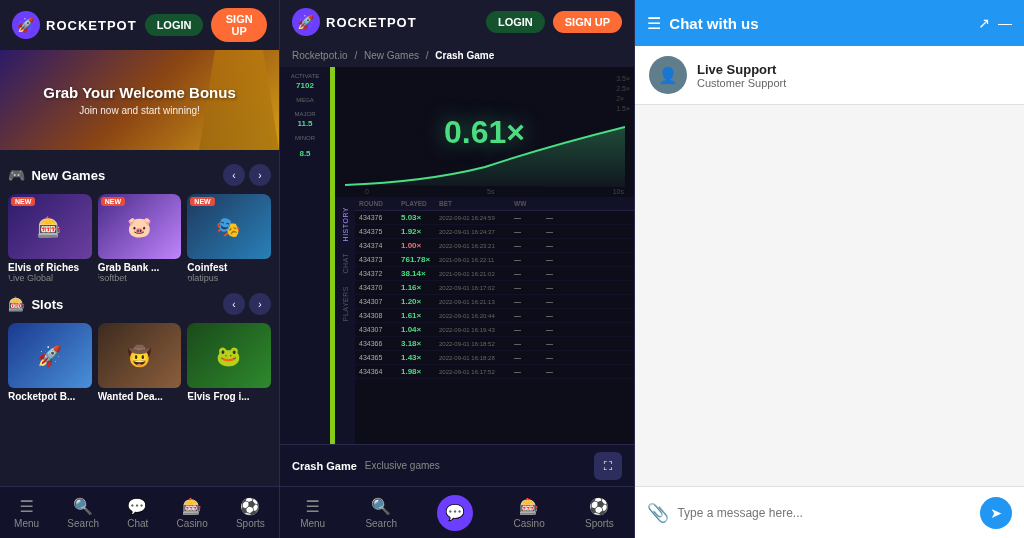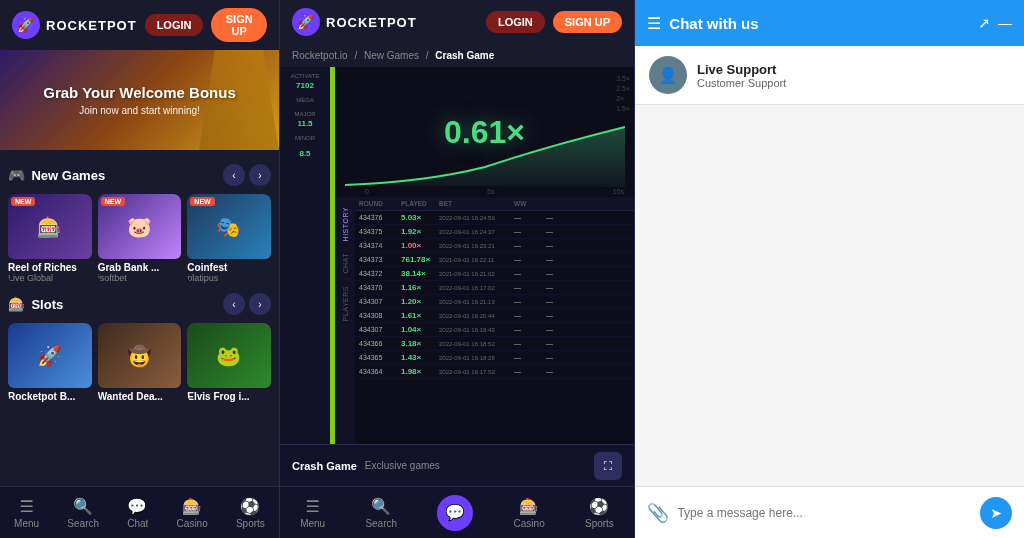--- a/index.html
+++ b/index.html
@@ -51,21 +51,21 @@
     }
 
     .logo-text {
       color: white;
       font-weight: 700;
       font-size: 13px;
       letter-spacing: 1px;
     }
 
     .btn-login {
-      background: #7f1d1d;
+      background: #14532d;
       color: white;
       border: none;
       padding: 5px 12px;
       border-radius: 20px;
       font-size: 11px;
       font-weight: 600;
       cursor: pointer;
     }
 
     .btn-signup {
@@ -653,21 +653,21 @@
         <div class="nav-arrow">›</div>
       </div>
     </div>
 
     <div class="games-grid">
       <div class="game-card">
         <div class="game-thumb game-thumb-1">
           <span class="new-badge">NEW</span>
           🎰
         </div>
-        <div class="game-name">Reel of Riches</div>
+        <div class="game-name">Elvis of Riches</div>
         <div class="game-provider">Live Global</div>
       </div>
       <div class="game-card">
         <div class="game-thumb game-thumb-2">
           <span class="new-badge">NEW</span>
           🐷
         </div>
         <div class="game-name">Grab Bank ...</div>
         <div class="game-provider">isoftbet</div>
       </div>

